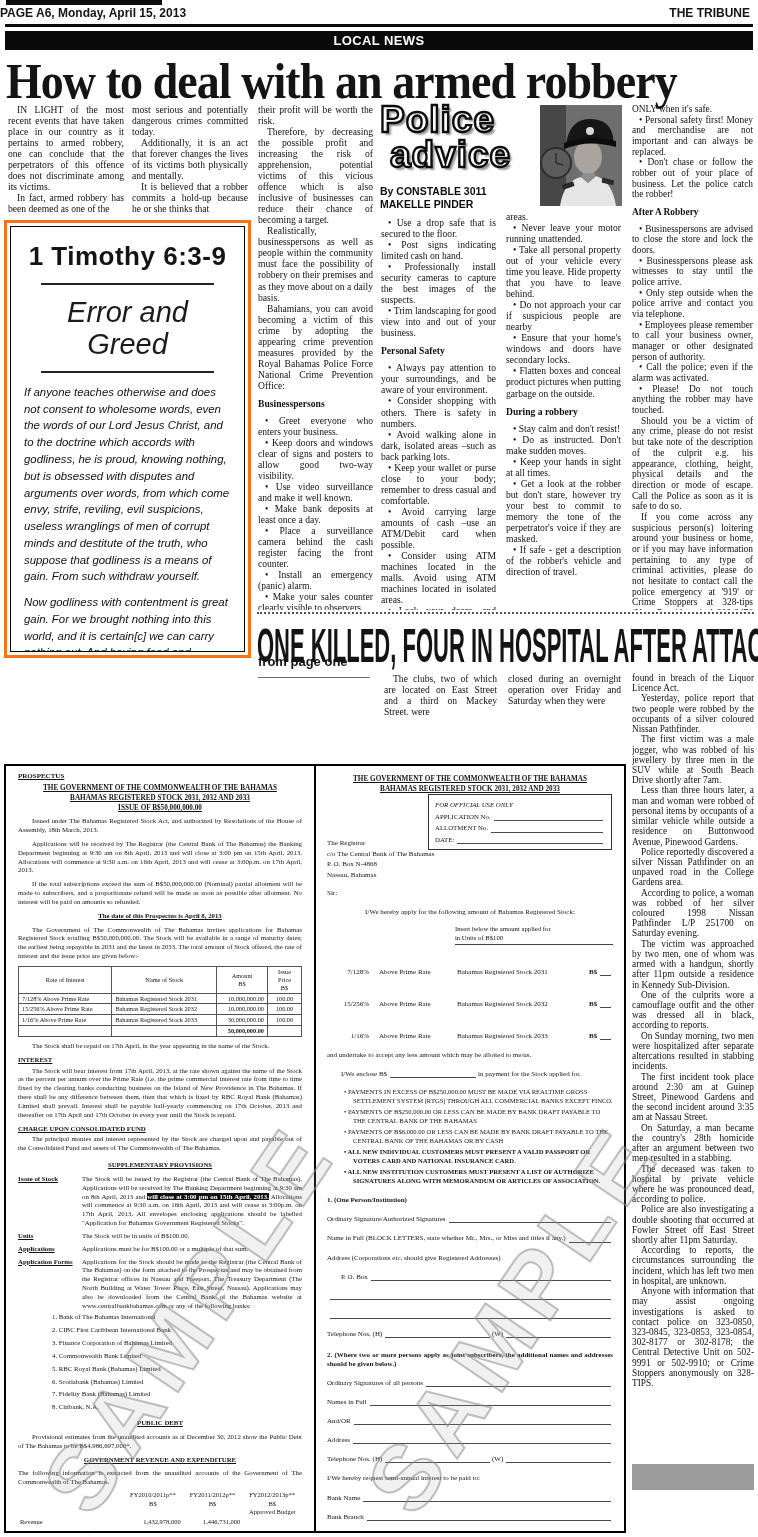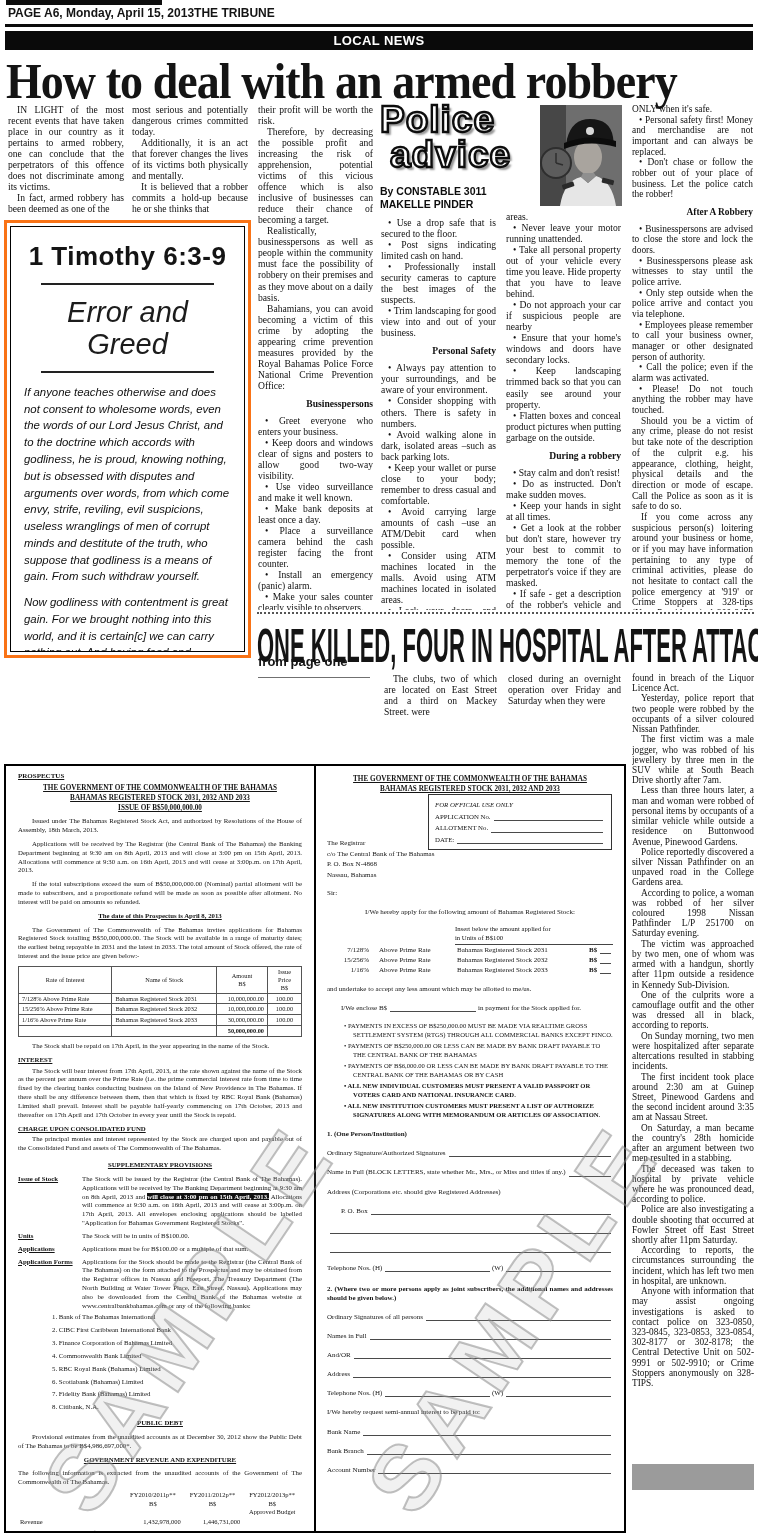--- a/index.html
+++ b/index.html
@@ -1,35 +1,35 @@
 <!DOCTYPE html>
 <html><head>
 <meta charset="utf-8">
 <style>
   html,body{margin:0;padding:0;background:#d9d9d9}
   .page{position:relative;width:758px;height:1537px;margin:0 auto;background:#fff;
         font-family:"Liberation Serif",serif;color:#141414;overflow:hidden}
   
   .smudge{position:absolute;top:0;left:6px;width:156px;height:5px;background:#0d0d0d}
-  .mast{position:absolute;top:7px;left:8px;right:8px;display:flex;justify-content:flex-start;
+  .mast{position:absolute;top:7px;left:0;right:8px;display:flex;justify-content:space-between;
         font:bold 12px/1.1 "Liberation Sans",sans-serif}
   .mast-rule{position:absolute;top:24px;left:5px;right:5px;height:3px;background:#0a0a0a}
   .secbar{position:absolute;top:31px;left:5px;right:5px;height:19px;background:#0a0a0a;color:#fff;
         display:flex;align-items:center;justify-content:center;
         font:bold 13px "Liberation Sans",sans-serif;letter-spacing:.4px}
   .h1wrap{position:absolute;top:54px;left:6px;width:750px;height:62px;overflow:hidden}
   .h1{font:bold 51px/1.08 "Liberation Serif",serif;letter-spacing:-1px;white-space:nowrap;
       transform:scaleX(.9);transform-origin:left top}
   
   .col{position:absolute;text-align:justify;font-size:9.6px;line-height:1.15;overflow:hidden;color:#101010}
   .blk{margin:0}
   .blk-p{text-indent:9px}
   .blk-b{text-indent:7px}
   .blk-n{}
-  .blk-h{text-align:right;font-weight:bold;margin:7px 0 6px;text-indent:0}
+  .blk-h{text-align:left;font-weight:bold;margin:7px 0 6px;text-indent:0}
   
   .scrip{position:absolute;left:4px;top:220px;width:247px;height:438px;border:3px solid #f97316;background:#fff;box-sizing:border-box}
   .scrip-in{position:absolute;inset:3px;border:1.5px solid #000;padding:10px 13px;box-sizing:border-box;
             font-family:"Liberation Sans",sans-serif;overflow:hidden}
   .scrip-title{font-size:26px;font-weight:bold;text-align:center;margin-top:4px;letter-spacing:.5px}
   .scrip-rule{width:84%;height:1.5px;background:#222;margin:11px auto}
   .scrip-sub{font-size:29px;font-style:italic;text-align:center;line-height:1.12;color:#1c1c1c;white-space:pre-line}
   .scrip-body{font-size:11.4px;font-style:italic;line-height:1.47;margin-top:9px;color:#101010;text-align:left}
   
   .plogo{position:absolute;left:380px;top:102px;width:126px;height:114px;font-family:"Liberation Sans",sans-serif;overflow:visible}
@@ -82,21 +82,21 @@
   
   .fm-head{text-align:center;font-weight:bold;text-decoration:underline;font-size:7.2px;line-height:1.4}
   .offbox{position:absolute;right:12px;top:28px;width:170px;border:1px solid #333;padding:4px 6px;
           font-size:6.8px;line-height:1.7;background:#fff}
   .offrow{display:flex;align-items:flex-end}
   .fl{flex:1;border-bottom:1px solid #4a4a4a;margin:0 2px 1px 3px;min-height:7px}
   .fm-reg{margin-top:44px;line-height:1.5}
   .fm-sal{margin-top:9px}
   .fm-apply{margin-top:10px;text-align:center}
   .fm-note{margin:8px 0 0 auto;width:158px;font-size:6.7px;border-bottom:1px solid #444;padding-bottom:1px}
-  .stkrow{display:flex;margin-top:1px;align-items:center}
+  .stkrow{display:flex;margin-top:23px;align-items:center}
   .stkrow .r1{width:42px;text-align:right;flex:none}
   .stkrow .r2{width:78px;padding-left:10px;flex:none}
   .stkrow .r3{width:132px;flex:none}
   .stkrow .r4{font-weight:bold;flex:none}
   .fm-line{margin-top:10px}
   .fm-row{display:flex;align-items:flex-end;margin-top:10px}
   .fm-bullets{margin:9px 0 0 14px}
   .fm-bullets .blk{padding-left:12px;text-indent:-9px;margin-top:2.5px;font-size:6.6px;line-height:1.32;text-align:left}
   .blk-fbb{font-weight:bold}
   .fm-sec{font-weight:bold;margin-top:11px}
@@ -159,21 +159,20 @@
       <div class="blk blk-b">• Avoid carrying large amounts of cash –use an ATM/Debit card when possible.</div>
       <div class="blk blk-b">• Consider using ATM machines located in the malls. Avoid using ATM machines located in isolated areas.</div>
       <div class="blk blk-b">• Lock your doors, and buckle up while driving</div>
     </div>
   <div class="col" style="left:506px;top:211px;width:115px;height:399px">
       <div class="blk blk-n">areas.</div>
       <div class="blk blk-b">• Never leave your motor running unattended.</div>
       <div class="blk blk-b">• Take all personal property out of your vehicle every time you leave.  Hide property that you have to leave behind.</div>
       <div class="blk blk-b">• Do not approach your car if suspicious people are nearby</div>
       <div class="blk blk-b">• Ensure that your home's windows and doors have secondary locks.</div>
-      <div class="blk blk-b">• Keep landscaping trimmed back so that you can easily see around your property.</div>
       <div class="blk blk-b">• Flatten boxes and conceal product pictures when putting garbage on the outside.</div>
       <div class="blk blk-h">During a robbery</div>
       <div class="blk blk-b">• Stay calm and don't resist!</div>
       <div class="blk blk-b">• Do as instructed. Don't make sudden moves.</div>
       <div class="blk blk-b">• Keep your hands in sight at all times.</div>
       <div class="blk blk-b">• Get a look at the robber but don't stare, however try your best to commit to memory the tone of the perpetrator's voice if they are masked.</div>
       <div class="blk blk-b">• If safe - get a description of the robber's vehicle and direction of travel.</div>
     </div>
   <div class="col" style="left:632px;top:104px;width:121px;height:506px;font-size:9.4px;line-height:1.135">
       <div class="blk blk-n">ONLY when it's safe.</div>

